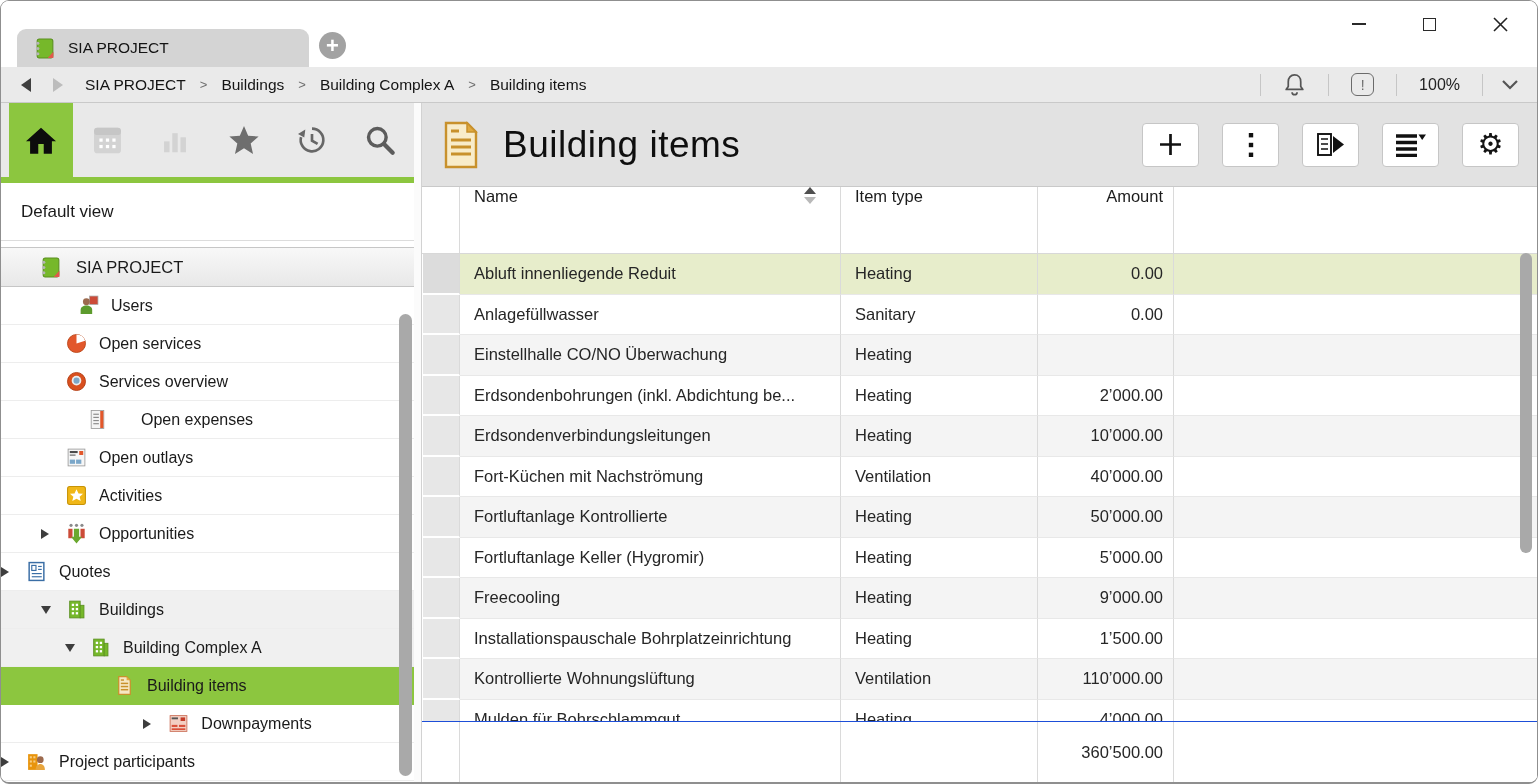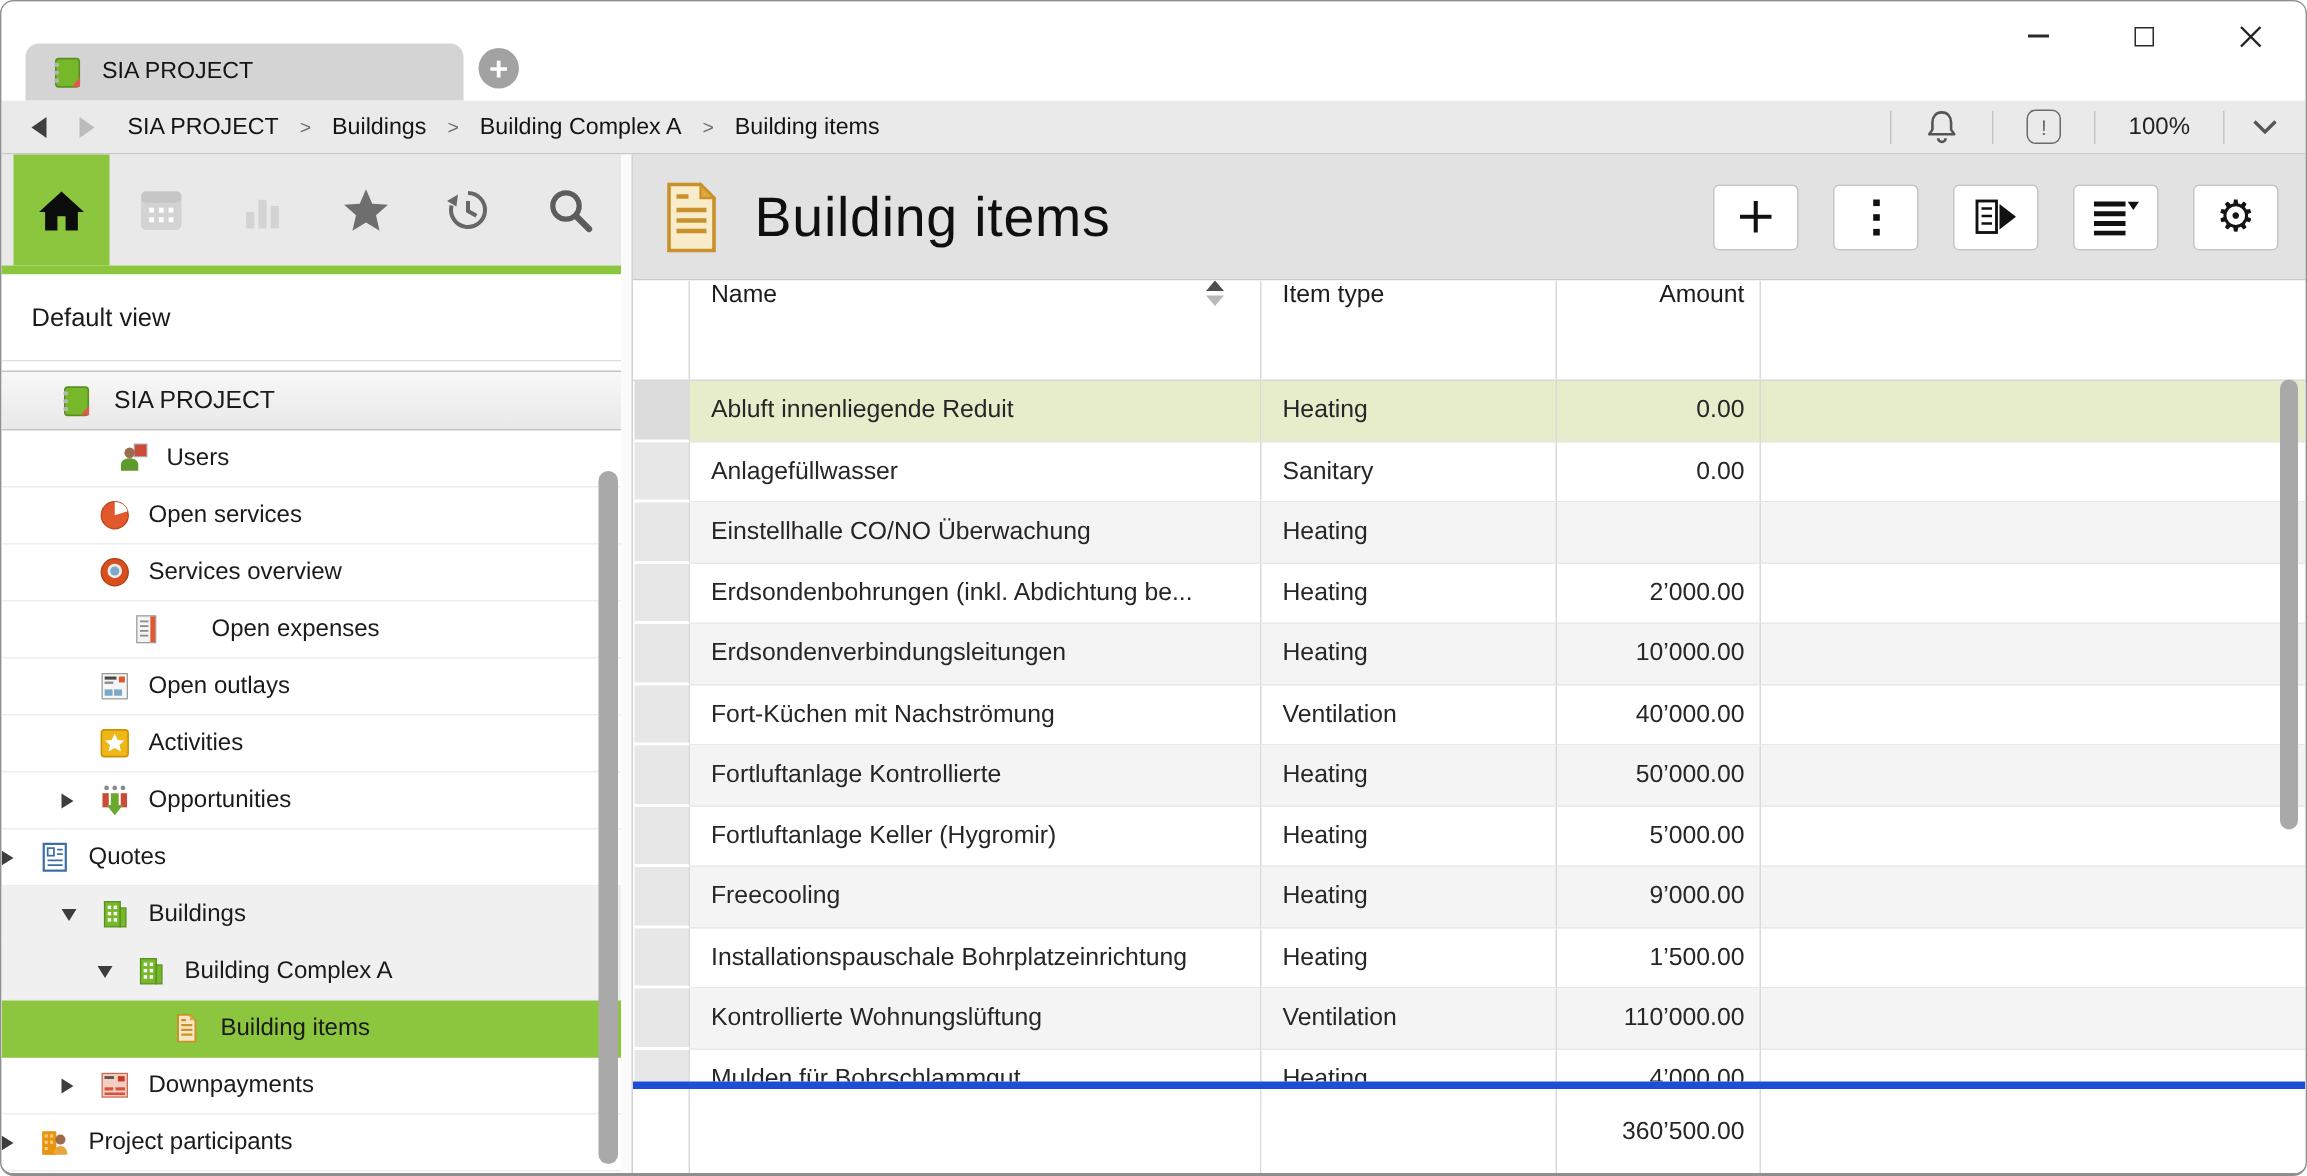--- a/index.html
+++ b/index.html
@@ -121,21 +121,21 @@
   .trow.selected .col-gutter{ background:#dcdcdc !important; }
   .col-name{ flex:0 0 381px; padding-left:14px; }
   .col-type{ flex:0 0 197px; padding-left:14px; }
   .col-amount{ flex:0 0 136px; justify-content:flex-end; padding-right:10px; }
   .col-filler{ flex:1 1 auto; border-right:none; }
   .sort-wrap{ margin-left:auto; margin-right:24px; display:flex; flex-direction:column; gap:3px; }
   .tri-up{ width:0;height:0;border-left:6px solid transparent;border-right:6px solid transparent;border-bottom:7px solid #4f4f4f; }
   .tri-down{ width:0;height:0;border-left:6px solid transparent;border-right:6px solid transparent;border-top:7px solid #b9b9b9; }
   .tfoot{
     position:absolute; left:0; right:0; bottom:0; height:61px; background:#fff;
-    border-top:5px solid #1d4ed8; display:flex; z-index:3;
+    border-top:1px solid #1d4ed8; display:flex; z-index:3;
   }
   .tfoot .cell{ border-bottom:none; background:#fff; font-size:16.5px; }
   .tfoot .col-gutter{ background:#fff !important; border-bottom:none; }
   .table-scrollbar{
     position:absolute; right:5px; top:66px; width:12px; height:300px;
     background:#a9a9a9; border-radius:6px; z-index:4;
   }
   svg{ display:block; }
 </style>
 </head>
@@ -450,21 +450,21 @@
                   <line x1="6.5" y1="4.8" x2="9.5" y2="4.8" stroke="#c8912c" stroke-width="1.4"></line>
                   <g stroke="#c8912c" stroke-width="1.4">
                     <line x1="6.5" y1="8" x2="13.5" y2="8"></line>
                     <line x1="6.5" y1="11" x2="13.5" y2="11"></line>
                     <line x1="6.5" y1="14" x2="13.5" y2="14"></line>
                   </g>
                 </svg>
               </span>
               <span>Building items</span>
             </div>
-            <div class="tree-row state-normal" style="padding-left: 40px;">
+            <div class="tree-row state-normal" style="padding-left: 40px; justify-content: center;">
               <span class="arrow collapsed"></span>
               <span class="tree-icon" style="display: inline-flex;">
                 <svg width="21" height="21" viewBox="0 0 20 20">
                   <rect x="2" y="2.5" width="16" height="15" fill="#f3cfc3" stroke="#c96a52" stroke-width="0.8"></rect>
                   <rect x="3.5" y="4.2" width="6" height="1.8" fill="#555"></rect>
                   <rect x="12" y="4.2" width="4.3" height="3.4" fill="#c43b28"></rect>
                   <rect x="3.5" y="11.3" width="5.5" height="2" fill="#d9503a"></rect>
                   <rect x="10.5" y="11.3" width="6" height="2" fill="#d9503a"></rect>
                   <rect x="3.5" y="14.6" width="13" height="1.6" fill="#d9503a"></rect>
                 </svg>

